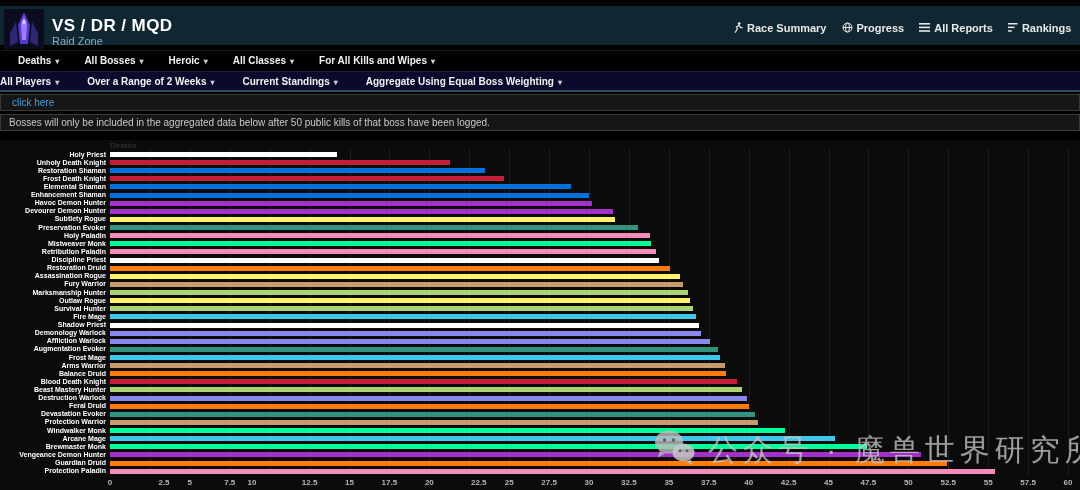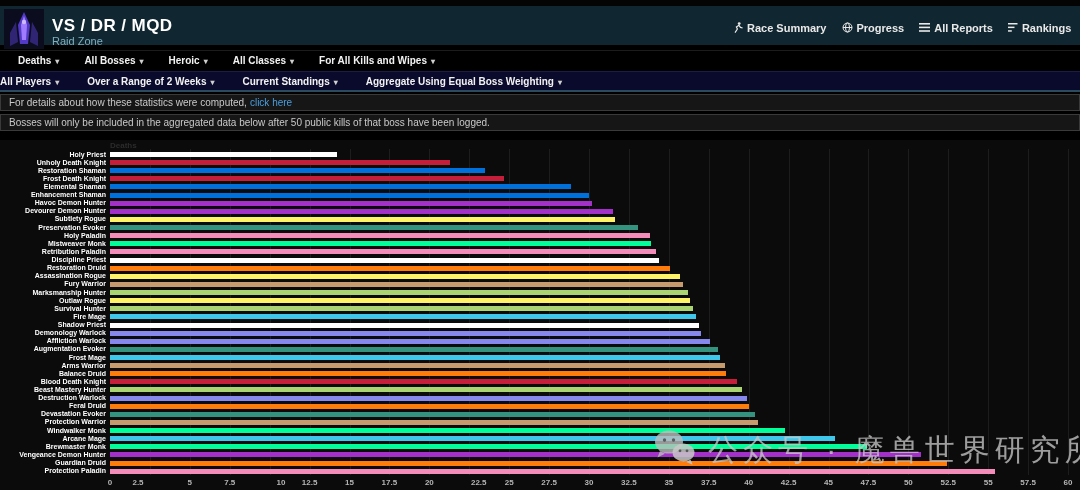--- a/index.html
+++ b/index.html
@@ -107,38 +107,37 @@
     <span class="f-item"><span>For All Kills and Wipes</span><span class="caret">▾</span></span>
   </div>
 <div class="fbar2">
     <span class="f-item"><span>All Players</span><span class="caret">▾</span></span>
     <span class="f-item"><span>Over a Range of 2 Weeks</span><span class="caret">▾</span></span>
     <span class="f-item"><span>Current Standings</span><span class="caret">▾</span></span>
     <span class="f-item"><span>Aggregate Using Equal Boss Weighting</span><span class="caret">▾</span></span>
   </div>
 
 <div class="notice" id="notice-0">
-  <span>For details about how these statistics were computed,</span>
   <a href="#">click here</a>
 </div>
 <div class="notice" id="notice-1">
   <span>Bosses will only be included in the aggregated data below after 50 public kills of that boss have been logged.</span>
 </div>
 
 <div class="chart">
   <div class="chart-title">Deaths</div>
 <div class="tick-label" style="left: 110px;">0</div>
     <div class="gridline" style="left: 149.917px;"></div>
-    <div class="tick-label" style="left: 138px; text-align: center;">2.5</div>
+    <div class="tick-label" style="left: 164px; text-align: center;">2.5</div>
     <div class="gridline" style="left: 189.833px;"></div>
     <div class="tick-label" style="left: 189.833px;">5</div>
     <div class="gridline" style="left: 229.75px;"></div>
     <div class="tick-label" style="left: 229.75px;">7.5</div>
     <div class="gridline" style="left: 269.667px;"></div>
-    <div class="tick-label" style="left: 281px;">10</div>
+    <div class="tick-label" style="left: 252px;">10</div>
     <div class="gridline" style="left: 309.583px;"></div>
     <div class="tick-label" style="left: 309.583px;">12.5</div>
     <div class="gridline" style="left: 349.5px;"></div>
     <div class="tick-label" style="left: 349.5px;">15</div>
     <div class="gridline" style="left: 389.417px;"></div>
     <div class="tick-label" style="left: 389.417px;">17.5</div>
     <div class="gridline" style="left: 429.333px;"></div>
     <div class="tick-label" style="left: 429.333px;">20</div>
     <div class="gridline" style="left: 469.25px;"></div>
     <div class="tick-label" style="left: 469.25px; padding-left: 19px;">22.5</div>

